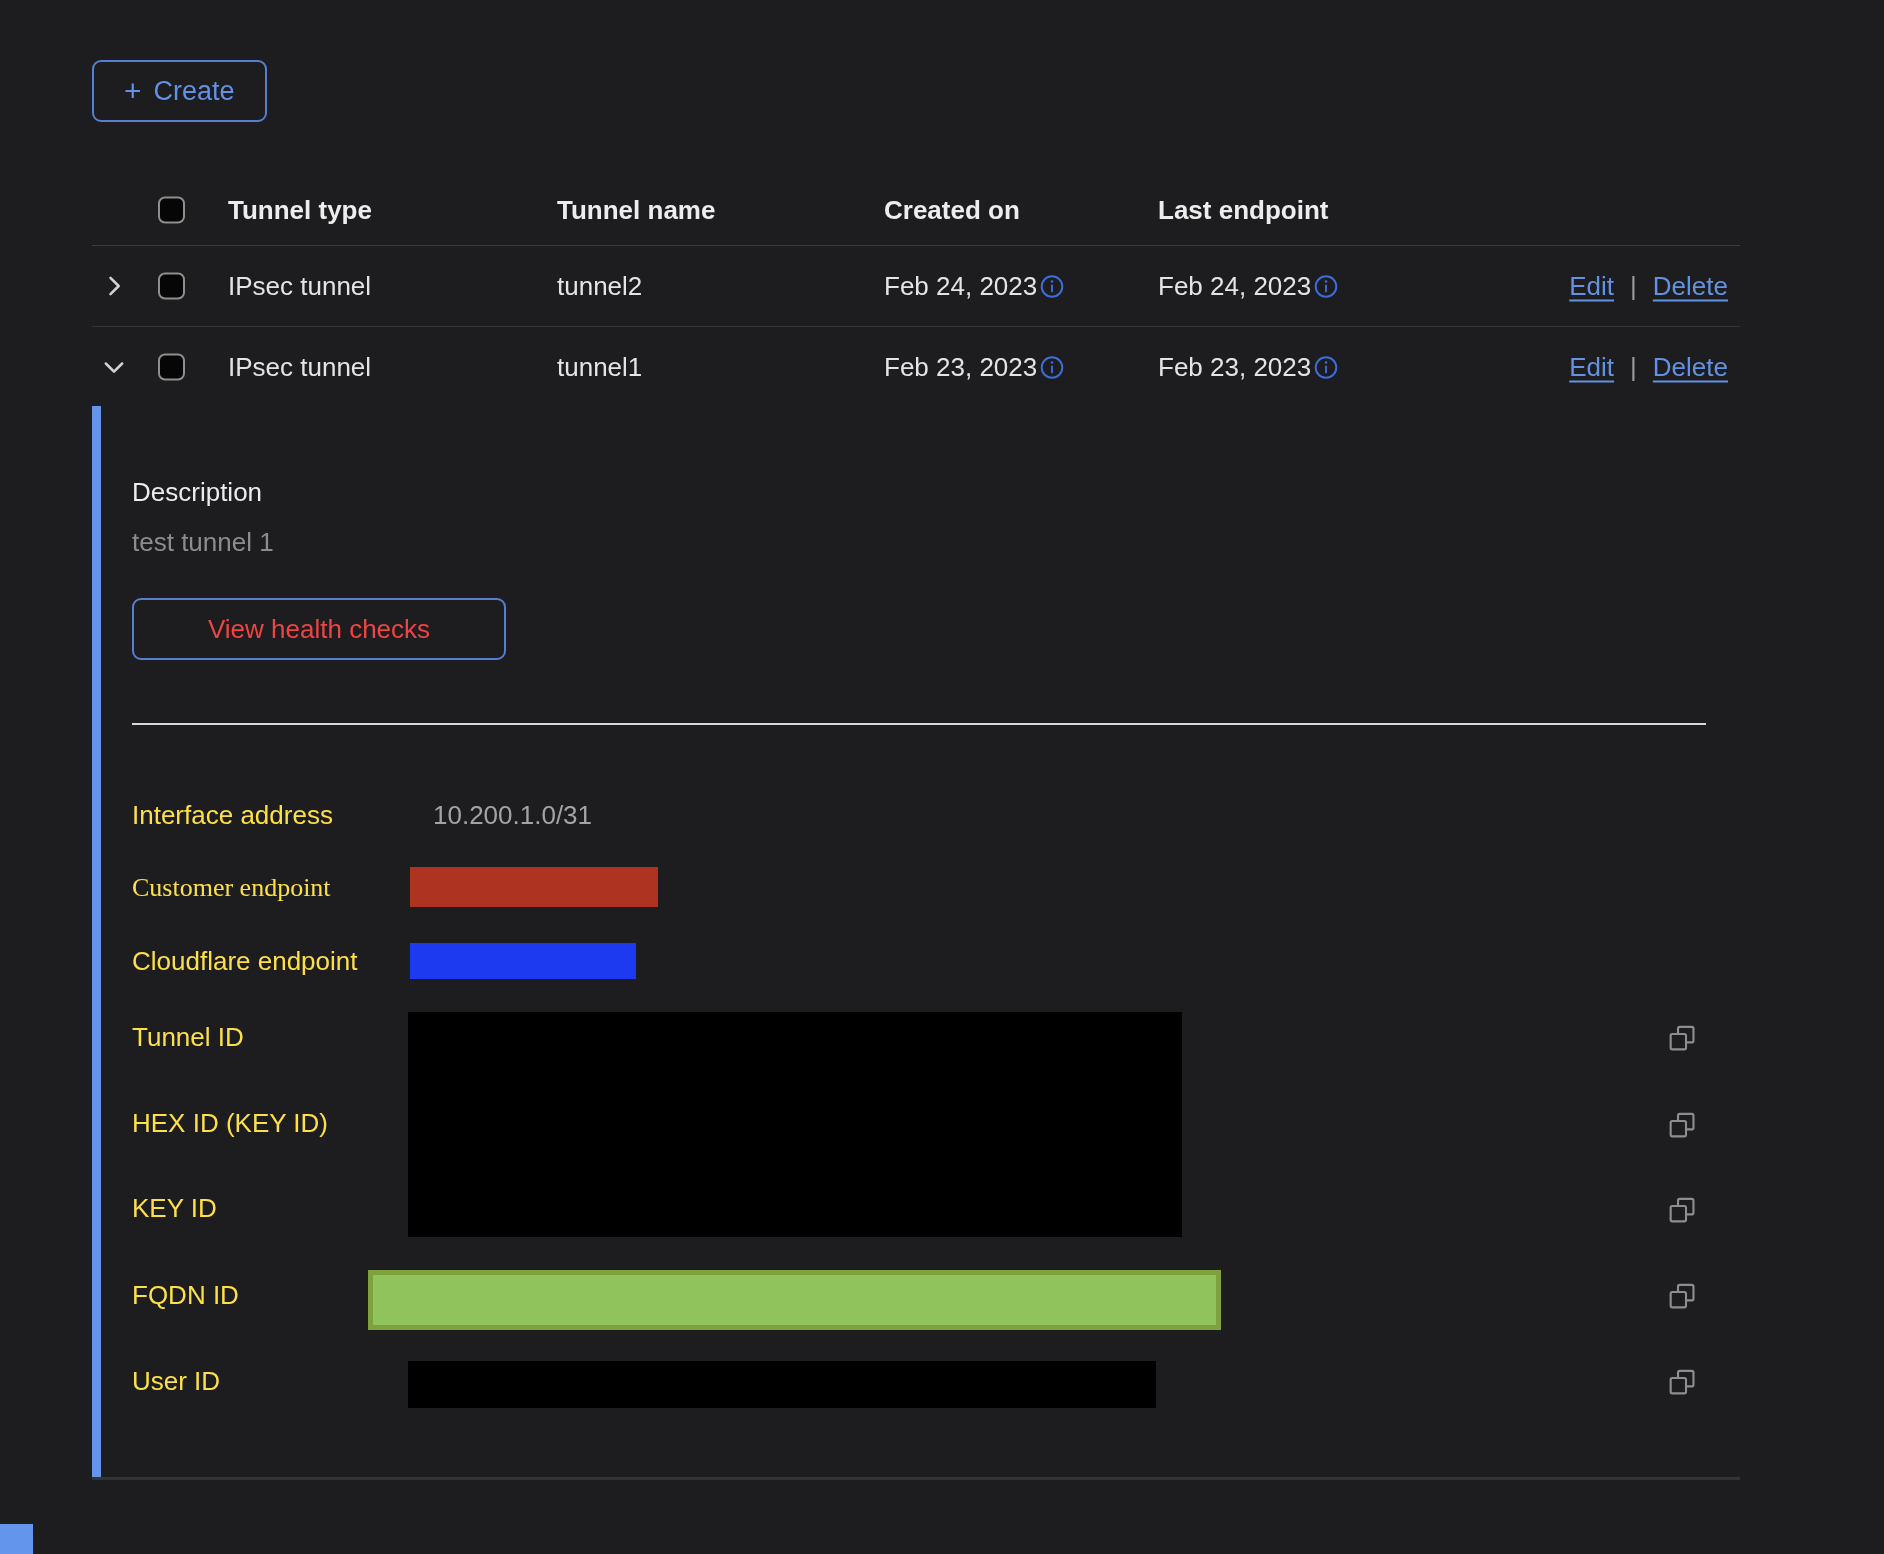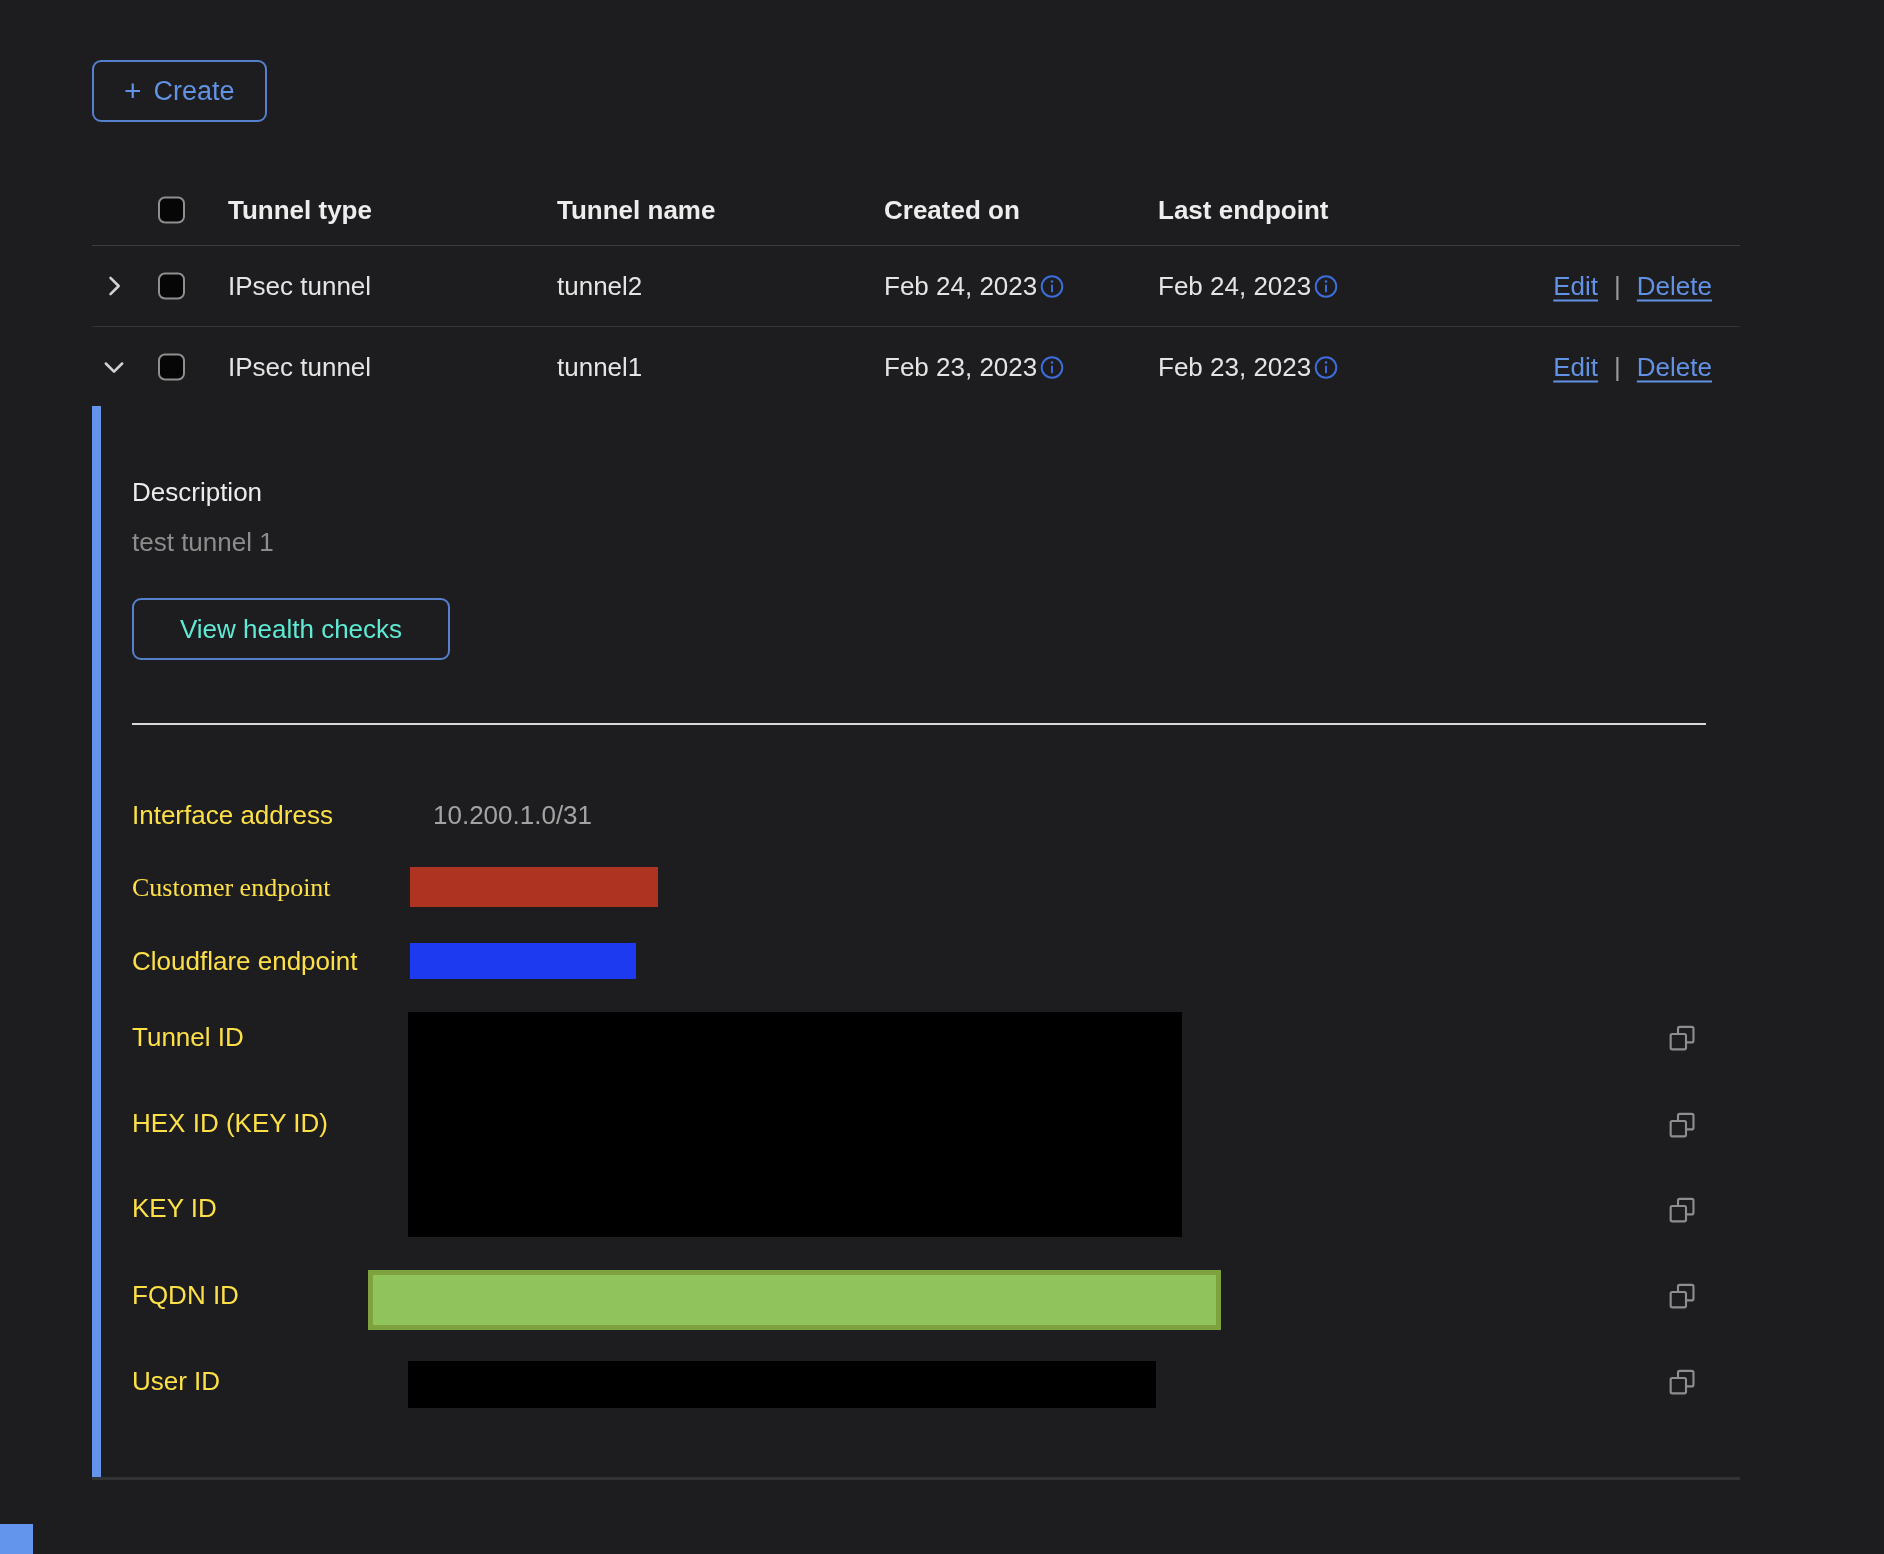--- a/index.html
+++ b/index.html
@@ -28,38 +28,38 @@
   .r1{top:246px;height:80px;border-bottom:1px solid #343434;}
   .r2{top:327px;height:80px;}
   .cell{position:absolute;top:50%;transform:translateY(-50%);white-space:nowrap;font-size:26px;}
   .hcell{font-weight:bold;color:#ededed;}
   .col-chk{left:66px;}
   .col-type{left:136px;}
   .col-name{left:465px;}
   .col-created{left:792px;}
   .col-modified{left:1066px;}
   .col-chevron{left:8px;}
-  .col-actions{right:28px;display:flex;align-items:center;gap:16px;}
+  .col-actions{right:12px;display:flex;align-items:center;gap:16px;}
   .flexcell{display:flex;align-items:center;gap:2px;}
   .checkbox{
     width:27px;height:27px;border:2px solid #8f8f8f;border-radius:7px;
     background:#060606;box-sizing:border-box;
   }
   .link{color:#6292e3;text-decoration:underline;text-underline-offset:5px;cursor:pointer;}
   .sep{color:#9a9a9a;text-decoration:none;}
   .icon-btn{display:inline-flex;cursor:pointer;background:none;border:none;padding:0;}
   
   .panel-bar{position:absolute;left:92px;top:406px;width:9px;height:1072px;background:#6495ed;}
   .plabel{position:absolute;left:132px;transform:translateY(-50%);font-size:26px;color:#fde047;white-space:nowrap;}
   .pvalue{position:absolute;transform:translateY(-50%);font-size:26px;color:#a3a3a3;white-space:nowrap;}
   .muted{color:#8c8c8c;}
   .health-btn{
-    position:absolute;left:132px;top:598px;width:318px;height:62px;
+    position:absolute;left:132px;top:598px;width:374px;height:62px;
     background:transparent;border:2px solid #567fce;border-radius:9px;
-    color:#5eead4;font-size:26px;font-family:inherit;cursor:pointer;
+    color:#ef4444;font-size:26px;font-family:inherit;cursor:pointer;
   }
   .divider-light{position:absolute;left:132px;top:723px;width:1574px;height:2px;background:#d8d8d8;}
   .divider-dark{position:absolute;left:92px;top:1477px;width:1648px;height:3px;background:#333336;}
   .redact{position:absolute;}
   .redact-red{left:410px;top:867px;width:248px;height:40px;background:#ae3320;}
   .redact-blue{left:410px;top:943px;width:226px;height:36px;background:#1e3af0;}
   .redact-black-big{left:408px;top:1012px;width:774px;height:225px;background:#000;}
   .redact-green{left:368px;top:1270px;width:843px;height:50px;background:#90c35b;border:5px solid #7da23e;}
   .redact-black-user{left:408px;top:1361px;width:748px;height:47px;background:#000;}
   .copy-btn{position:absolute;left:1666px;width:32px;height:32px;transform:translateY(-50%);}

